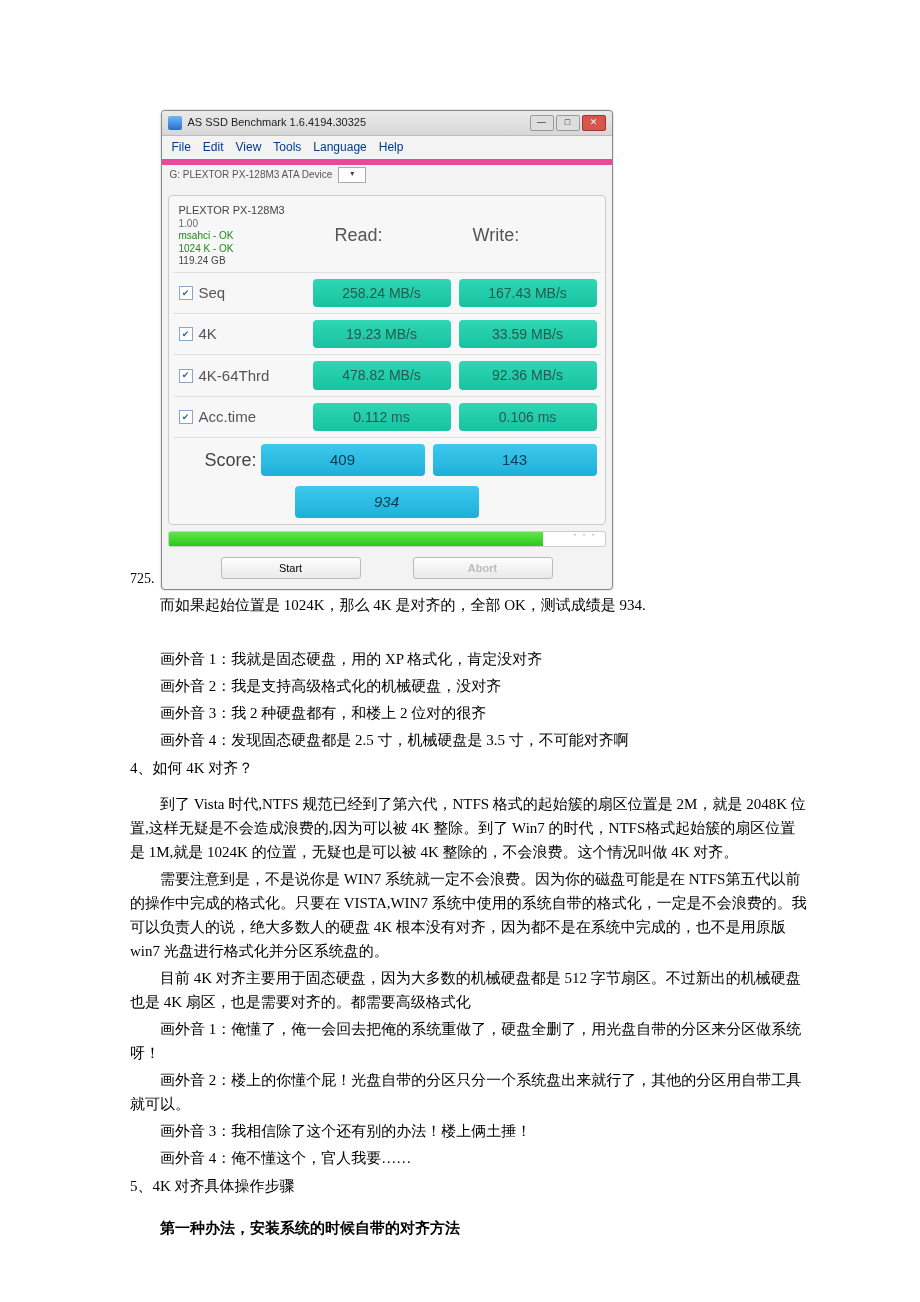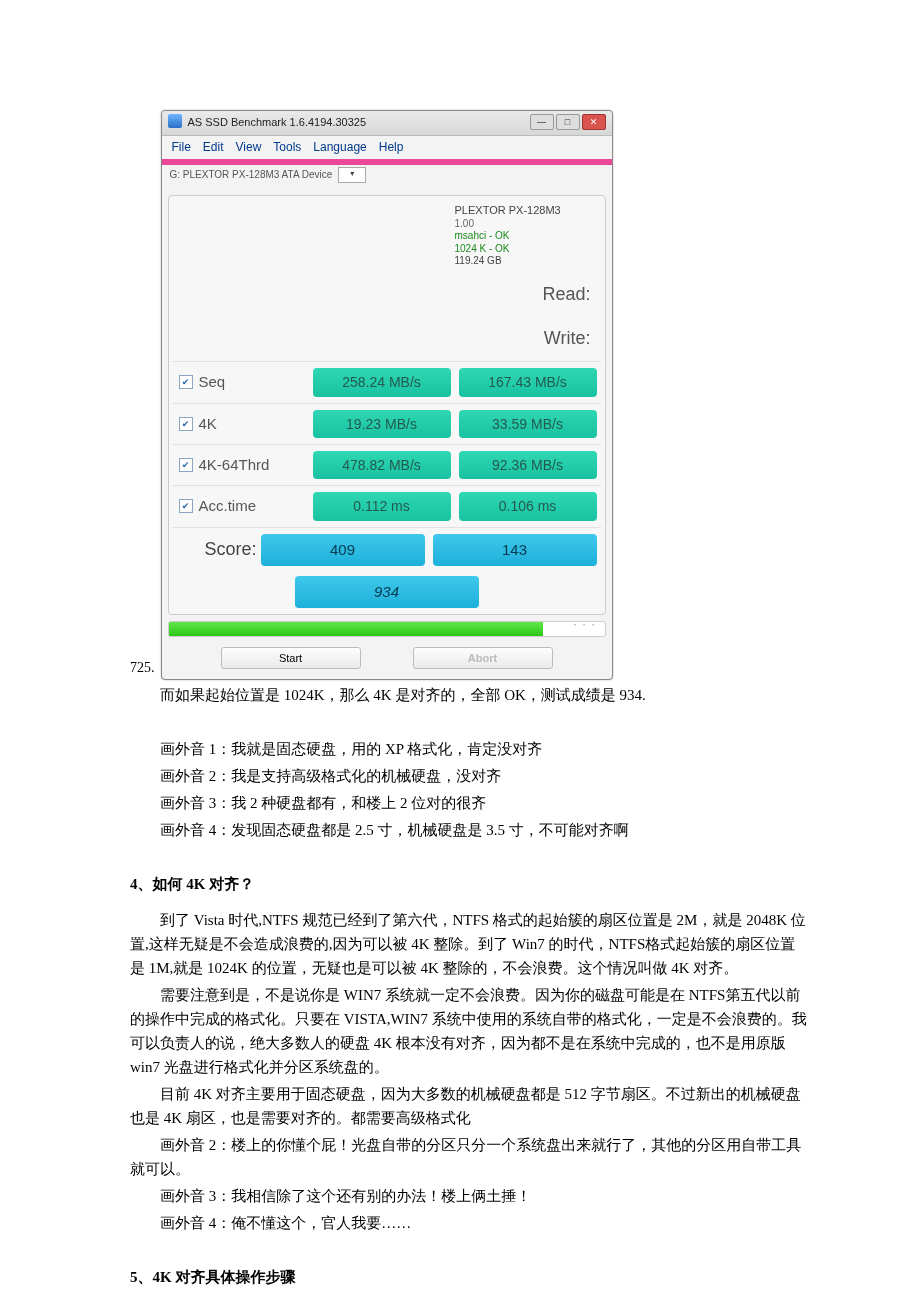--- a/index.html
+++ b/index.html
@@ -32,20 +32,21 @@
     background: #f3f3f3;
     border: 1px solid #888;
     border-radius: 4px;
     box-shadow: 0 0 2px rgba(0,0,0,0.3);
     font-family: Arial, sans-serif;
     font-size: 12px;
     color: #222;
   }
   .titlebar {
     display: flex;
+    align-items: center;
     padding: 3px 6px;
     background: linear-gradient(#eaeaea,#d7d7d7);
     border-bottom: 1px solid #bbb;
     border-radius: 4px 4px 0 0;
   }
   .titlebar .glass {
     width: 14px; height: 14px;
     background: linear-gradient(#6fb6ff,#2a6fc7);
     border-radius: 2px;
     margin-right: 6px;
@@ -105,22 +106,21 @@
   }
   .panel {
     margin: 6px;
     padding: 4px;
     border: 1px solid #ccc;
     border-radius: 4px;
     background: #f7f7f7;
   }
   .hdr {
     display: flex;
-    align-items: flex-end;
-    flex-direction: column;
+    align-items: center;
   }
   .devinfo {
     width: 140px;
     padding: 4px 6px;
     font-size: 11px;
     line-height: 1.25;
   }
   .devinfo .devname { color: #444; }
   .devinfo .ver { font-size: 10px; color: #666; }
   .devinfo .ok { color: #1a8a1a; font-size: 10px; }
@@ -222,23 +222,23 @@
     border-radius: 3px;
     background: linear-gradient(#fdfdfd,#eaeaea);
   }
   .btns .ghost { color: #bbb; font-weight: bold; }
   
   .article p {
     margin: 3px 0;
     text-indent: 2em;
   }
   .article .head {
-    font-weight: bold;
+    font-weight: normal;
     text-indent: 0;
-    margin-top: 30px;
+    margin-top: 4px;
     margin-bottom: 12px;
   }
   .article .sub {
     font-weight: bold;
     text-indent: 2em;
     margin-top: 18px;
   }
 </style>
 </head>
 <body>
@@ -352,20 +352,21 @@
     <p>画外音 1：我就是固态硬盘，用的 XP 格式化，肯定没对齐</p>
     <p>画外音 2：我是支持高级格式化的机械硬盘，没对齐</p>
     <p>画外音 3：我 2 种硬盘都有，和楼上 2 位对的很齐</p>
     <p>画外音 4：发现固态硬盘都是 2.5 寸，机械硬盘是 3.5 寸，不可能对齐啊</p>
 
     <p class="head">4、如何 4K 对齐？</p>
 
     <p>到了 Vista 时代,NTFS 规范已经到了第六代，NTFS 格式的起始簇的扇区位置是 2M，就是 2048K 位置,这样无疑是不会造成浪费的,因为可以被 4K 整除。到了 Win7 的时代，NTFS格式起始簇的扇区位置是 1M,就是 1024K 的位置，无疑也是可以被 4K 整除的，不会浪费。这个情况叫做 4K 对齐。</p>
     <p>需要注意到是，不是说你是 WIN7 系统就一定不会浪费。因为你的磁盘可能是在 NTFS第五代以前的操作中完成的格式化。只要在 VISTA,WIN7 系统中使用的系统自带的格式化，一定是不会浪费的。我可以负责人的说，绝大多数人的硬盘 4K 根本没有对齐，因为都不是在系统中完成的，也不是用原版 win7 光盘进行格式化并分区系统盘的。</p>
     <p>目前 4K 对齐主要用于固态硬盘，因为大多数的机械硬盘都是 512 字节扇区。不过新出的机械硬盘也是 4K 扇区，也是需要对齐的。都需要高级格式化</p>
+    <p>画外音 1：俺懂了，俺一会回去把俺的系统重做了，硬盘全删了，用光盘自带的分区来分区做系统呀！</p>
     <p>画外音 2：楼上的你懂个屁！光盘自带的分区只分一个系统盘出来就行了，其他的分区用自带工具就可以。</p>
     <p>画外音 3：我相信除了这个还有别的办法！楼上俩土捶！</p>
     <p>画外音 4：俺不懂这个，官人我要……</p>
 
     <p class="head">5、4K 对齐具体操作步骤</p>
 
     <p class="sub">第一种办法，安装系统的时候自带的对齐方法</p>
   </div>
 
 </div>

